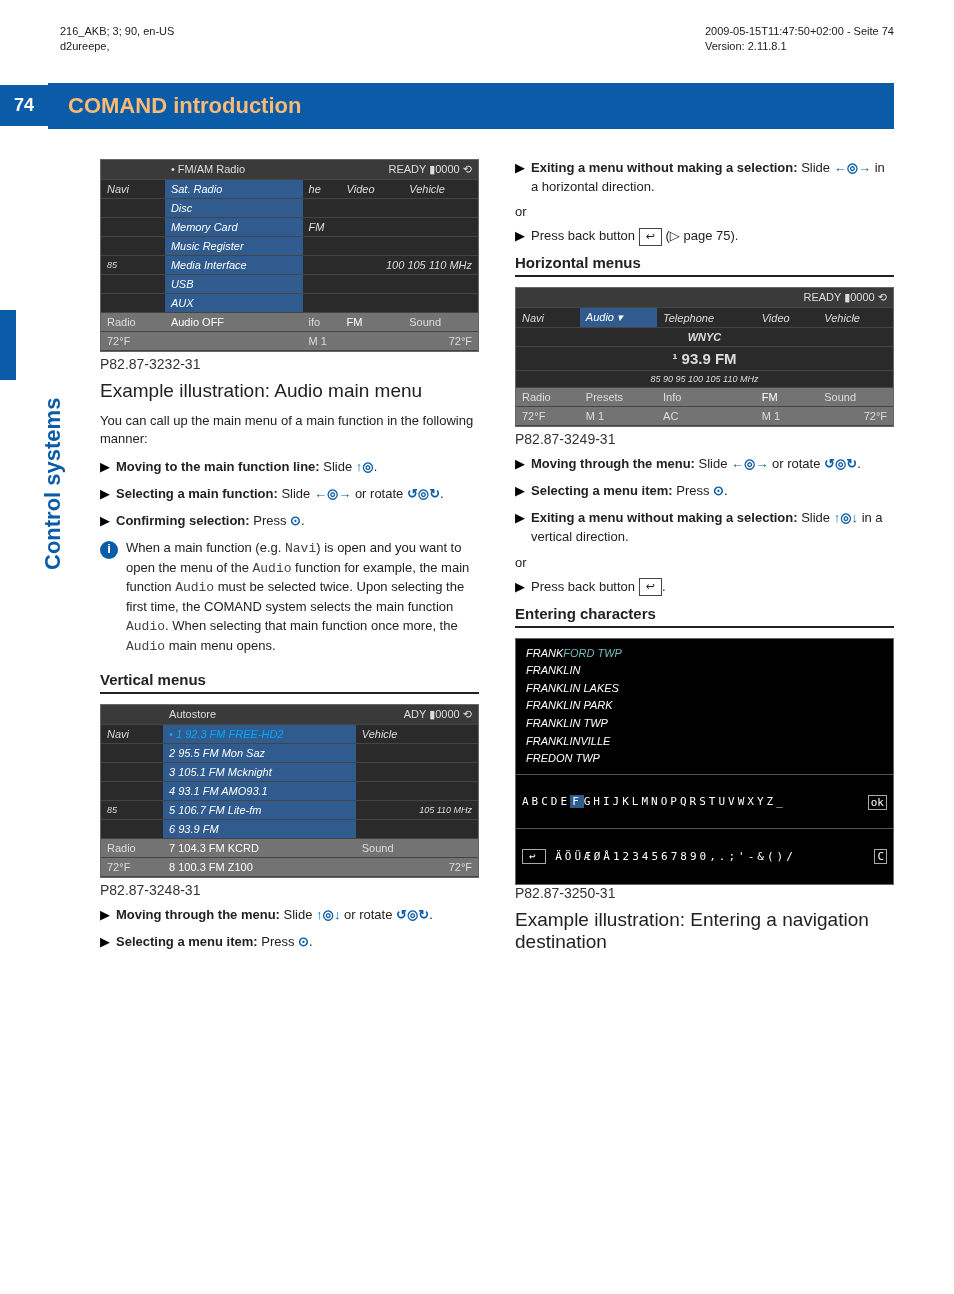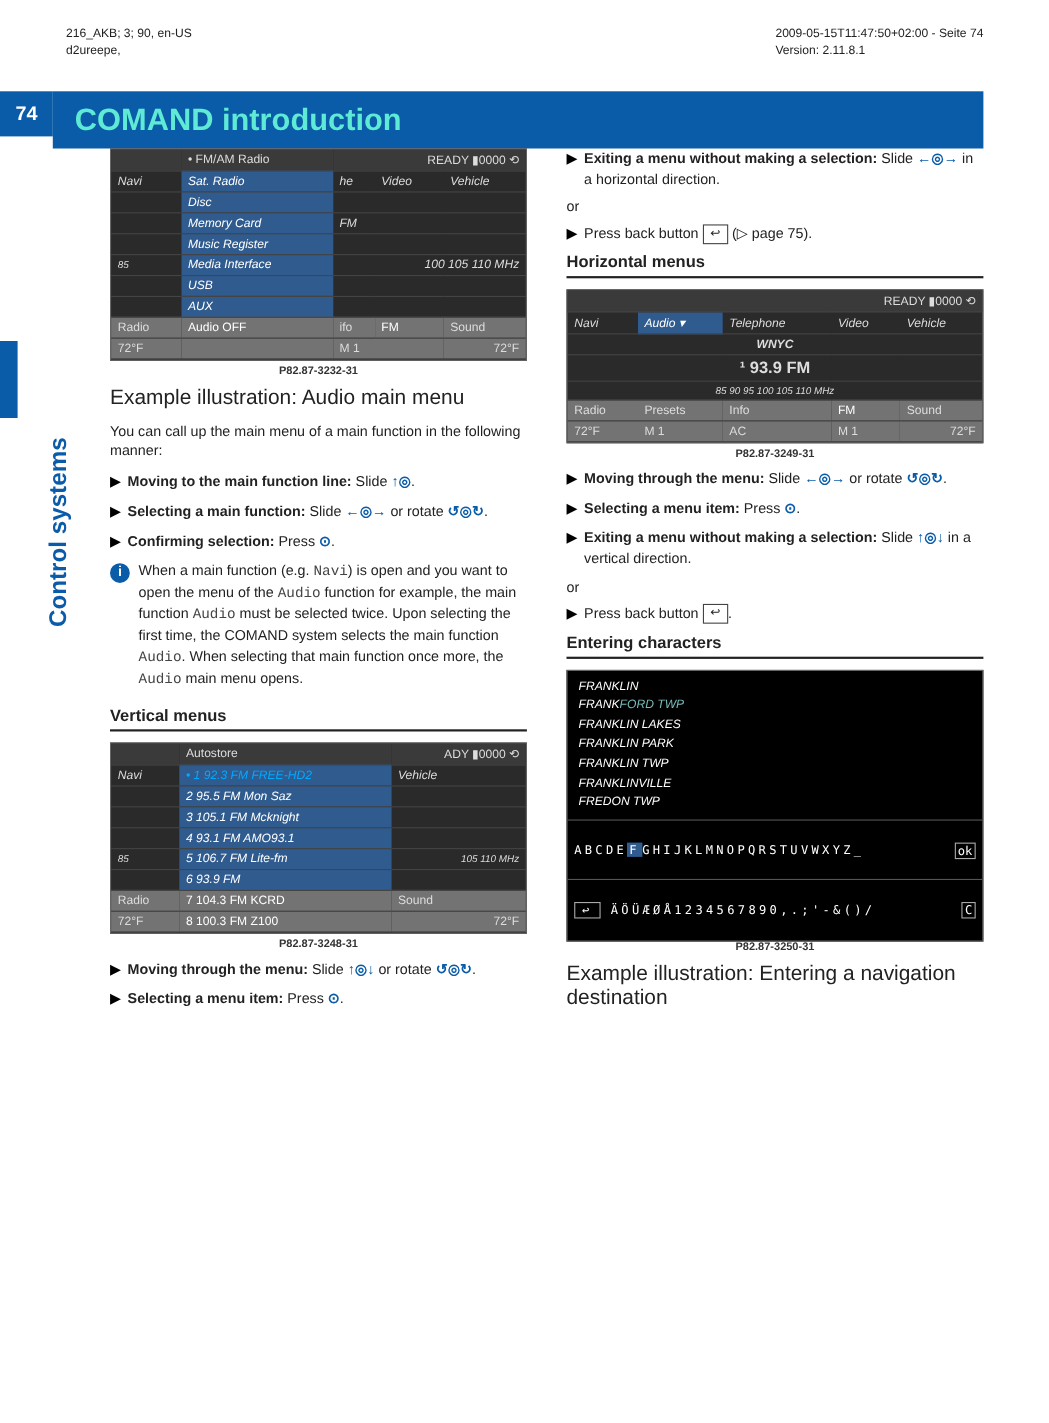--- a/index.html
+++ b/index.html
@@ -1,30 +1,30 @@
 <!DOCTYPE html>
 <html><head>
 <meta charset="utf-8">
 <style>
   * { box-sizing: border-box; margin: 0; padding: 0; }
   body { font-family: Arial, Helvetica, sans-serif; font-size: 13px; color: #222; background: #fff; width: 954px; }
   .page { position: relative; padding: 24px 60px 40px 60px; }
   .top-meta { display: flex; justify-content: space-between; font-size: 11px; color: #222; margin-bottom: 28px; }
   .top-meta div { line-height: 1.4; }
-  .chapter-bar { display: flex; align-items: flex-start; margin-left: -60px; }
+  .chapter-bar { display: flex; align-items: center; margin-left: -60px; margin-bottom: 30px; }
   .page-num-box { background: #0a5ca8; color: #fff; font-weight: bold; font-size: 18px; padding: 10px 14px; display: flex; align-items: center; }
-  .chapter-title { background: #0a5ca8; color: #5eead4; font-weight: bold; font-size: 28px; padding: 10px 20px; flex: 1; }
+  .chapter-title { background: #0a5ca8; color: #fdba74; font-weight: bold; font-size: 22px; padding: 10px 20px; flex: 1; }
   .side-tab { position: absolute; left: 0; top: 310px; width: 40px; height: 290px; }
   .side-tab-blue { position:absolute; left:0; top:0; width: 16px; height: 70px; background: #0a5ca8;}
   .side-tab-text { color: #0a5ca8; font-weight: bold; font-size: 22px; transform: rotate(-90deg); transform-origin: left top; position: absolute; left: 40px; top: 260px; white-space: nowrap; }
   .columns { display: flex; gap: 36px; margin-left: 40px;}
   .col { width: 380px; }
   .sec-heading { font-weight: bold; font-size: 15px; border-bottom: 2px solid #222; padding-bottom: 4px; margin-bottom: 10px; margin-top: 6px;}
   .img-box { border: 1px solid #666; background: #2a2a2a; color: #ccc; font-size: 11px; margin-bottom: 4px; }
-  .img-ref { font-size: 10px; text-align: center; color: #333; margin-bottom: 8px; font-weight: bold;}
+  .img-ref { font-size: 14px; text-align: left; color: #333; margin-bottom: 8px;}
   .caption { font-size: 19px; margin-bottom: 10px; }
   p.body { margin-bottom: 10px; line-height: 1.4; }
   .step { display:flex; margin-bottom:8px; line-height:1.45;}
   .step .tri { width:16px; flex:none; color:#000;}
   .step .txt { flex:1;}
   .bold-run { font-weight:bold;}
   .or { margin: 4px 0 8px 0;}
   .info-block { display:flex; margin: 6px 0 14px 0; line-height:1.45;}
   .info-icon { width:18px; height:18px; border-radius:50%; background:#0a5ca8; color:#fff; font-weight:bold; font-size:13px; display:flex; align-items:center; justify-content:center; flex:none; margin-right:8px; margin-top:2px;}
   .mono { font-family: "Courier New", monospace; font-size:13px; color:#444;}
@@ -291,22 +291,22 @@
       <p class="or">or</p>
       <div class="step">
         <div class="tri">▶</div>
         <div class="txt"><span>Press back button </span><span class="back-btn">↩</span><span>.</span></div>
       </div>
 
       <div class="sec-heading">Entering characters</div>
 
       <div class="char-box">
         <div class="char-list">
+          <div><span>FRANK</span><span class="hl">FORD TWP</span></div>
           <div>FRANKLIN</div>
-          <div><span>FRANK</span><span class="hl">FORD TWP</span></div>
           <div>FRANKLIN LAKES</div>
           <div>FRANKLIN PARK</div>
           <div>FRANKLIN TWP</div>
           <div>FRANKLINVILLE</div>
           <div>FREDON TWP</div>
         </div>
         <div class="char-row"><span>ABCDE</span><span class="hl2">F</span><span>GHIJKLMNOPQRSTUVWXYZ_</span><span class="ok">ok</span></div>
         <div class="char-row"><span class="back-btn" style="color:#fff;border-color:#aaa;">↩</span> <span>ÄÖÜÆØÅ1234567890,.;'-&amp;()/</span><span class="ok">C</span></div>
       </div>
       <div class="img-ref">P82.87-3250-31</div>

